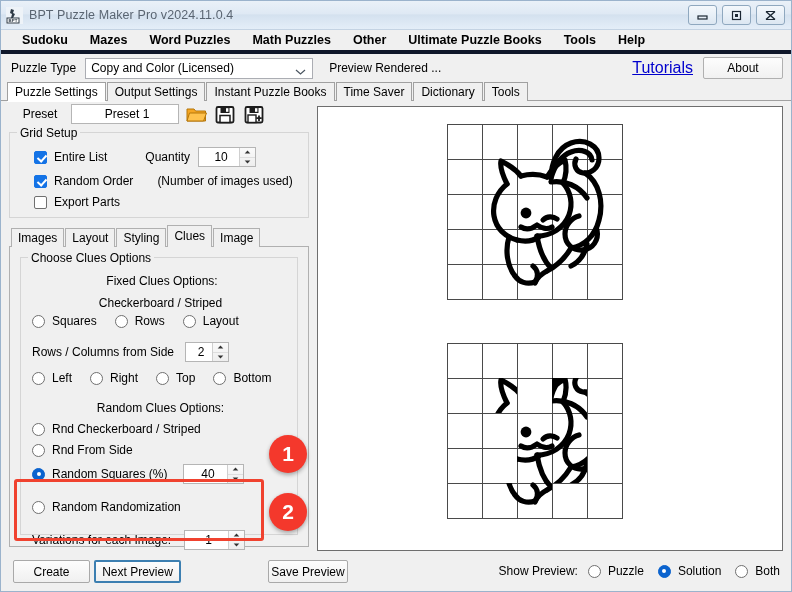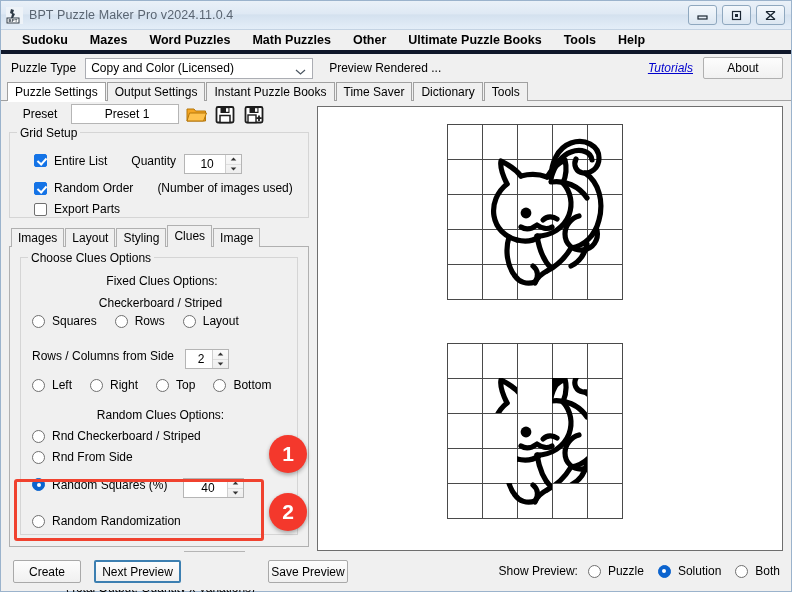--- a/index.html
+++ b/index.html
@@ -66,22 +66,22 @@
   .combo {
     width:228px; height:21px; background:#fff;
     border:1px solid #abadb3; display:flex; align-items:center;
     padding-left:5px; font-size:12px; position:relative;
   }
   .combo .chev {
     position:absolute; right:6px; top:6px;
   }
   .preview-rendered { margin-left:16px; font-size:12px; color:#000; }
   .tutorials-link {
-    position:absolute; right:98px; font-size:12px;
-    color:#0000cd; text-decoration:underline; cursor:pointer;font-style:italic;
+    position:absolute; right:98px; font-size:16px;
+    color:#0000cd; text-decoration:underline; cursor:pointer;
   }
   .about-btn {
     position:absolute; right:8px; top:3px;
     width:80px; height:22px;
     background:linear-gradient(to bottom,#fdfdfd,#f1f1f1);
     border:1px solid #b0b0b0; border-radius:2px;
     display:flex; align-items:center; justify-content:center;
     font-size:12px;
   }
 
@@ -161,21 +161,21 @@
   }
   .rb.checked { border-color:#0b63ce; background:#0b63ce; }
   .rb.checked::after {
     content:""; position:absolute; left:3.5px; top:3.5px;
     width:4px; height:4px; border-radius:50%; background:#fff;
   }
 
   
   .spin {
     display:inline-flex; align-items:stretch; height:20px;
-    border:1px solid #b5b5b5; background:#fff;margin-top:7px;
+    border:1px solid #b5b5b5; background:#fff;
   }
   .spin .val {
     width:40px; font-size:12px; padding-left:4px; line-height:18px;
     background:#fff;
   }
   .spin .arrows {
     width:16px; border-left:1px solid #cfcfcf;
     display:flex; flex-direction:column;
     background:linear-gradient(to bottom,#fafafa,#eee);
   }
@@ -360,21 +360,21 @@
             <path d="M15 10.5 L15 16 M12.3 13.2 L17.7 13.2" stroke="#1c1c1c" stroke-width="1.8"></path>
           </svg>
         </div>
       </div>
 
       <div class="groupbox" style="height:86px;">
         <span class="gb-title">Grid Setup</span>
         <div class="row" style="margin:2px 0 0 16px;">
           <span class="cb checked"></span>
           <span>Entire List</span>
-          <span style="margin-left:24px;">Quantity</span>
+          <span style="margin-left:38px;">Quantity</span>
           <span class="spin" style="margin-left:8px;">
             <span class="val">10</span>
             <span class="arrows">
               <div>
                   <svg width="7" height="4" viewBox="0 0 7 4">
                     <path d="M3.5 0.6 L6.3 3.6 L0.7 3.6 Z" fill="#333"></path>
                   </svg>
                 </div>
               <div>
                   <svg width="7" height="4" viewBox="0 0 7 4">
@@ -674,21 +674,21 @@
             <path d="M124 124 C118 134 110 142 100 147"></path>
             <path d="M100 147 C94 150 90 154 88 159"></path>
             <path d="M140 120 C138 130 132 138 124 142"></path>
           </g>
         </svg>
       </div>
     </div>
   </div>
 
   <div class="bottombar">
-    <div class="btn" style="left:11px; width:68px;">Create</div>
+    <div class="btn" style="left:11px; width:77px;">Create</div>
     <div class="btn focus" style="left:92px; width:87px;">Next Preview</div>
     <div class="btn" style="left:266px; width:80px;">Save Preview</div>
     <div class="showprev">
       <span class="lbl2">Show Preview:</span>
       <span class="opt">
         <span class="rb"></span>
         <span>Puzzle</span>
       </span>
       <span class="opt">
         <span class="rb checked"></span>

